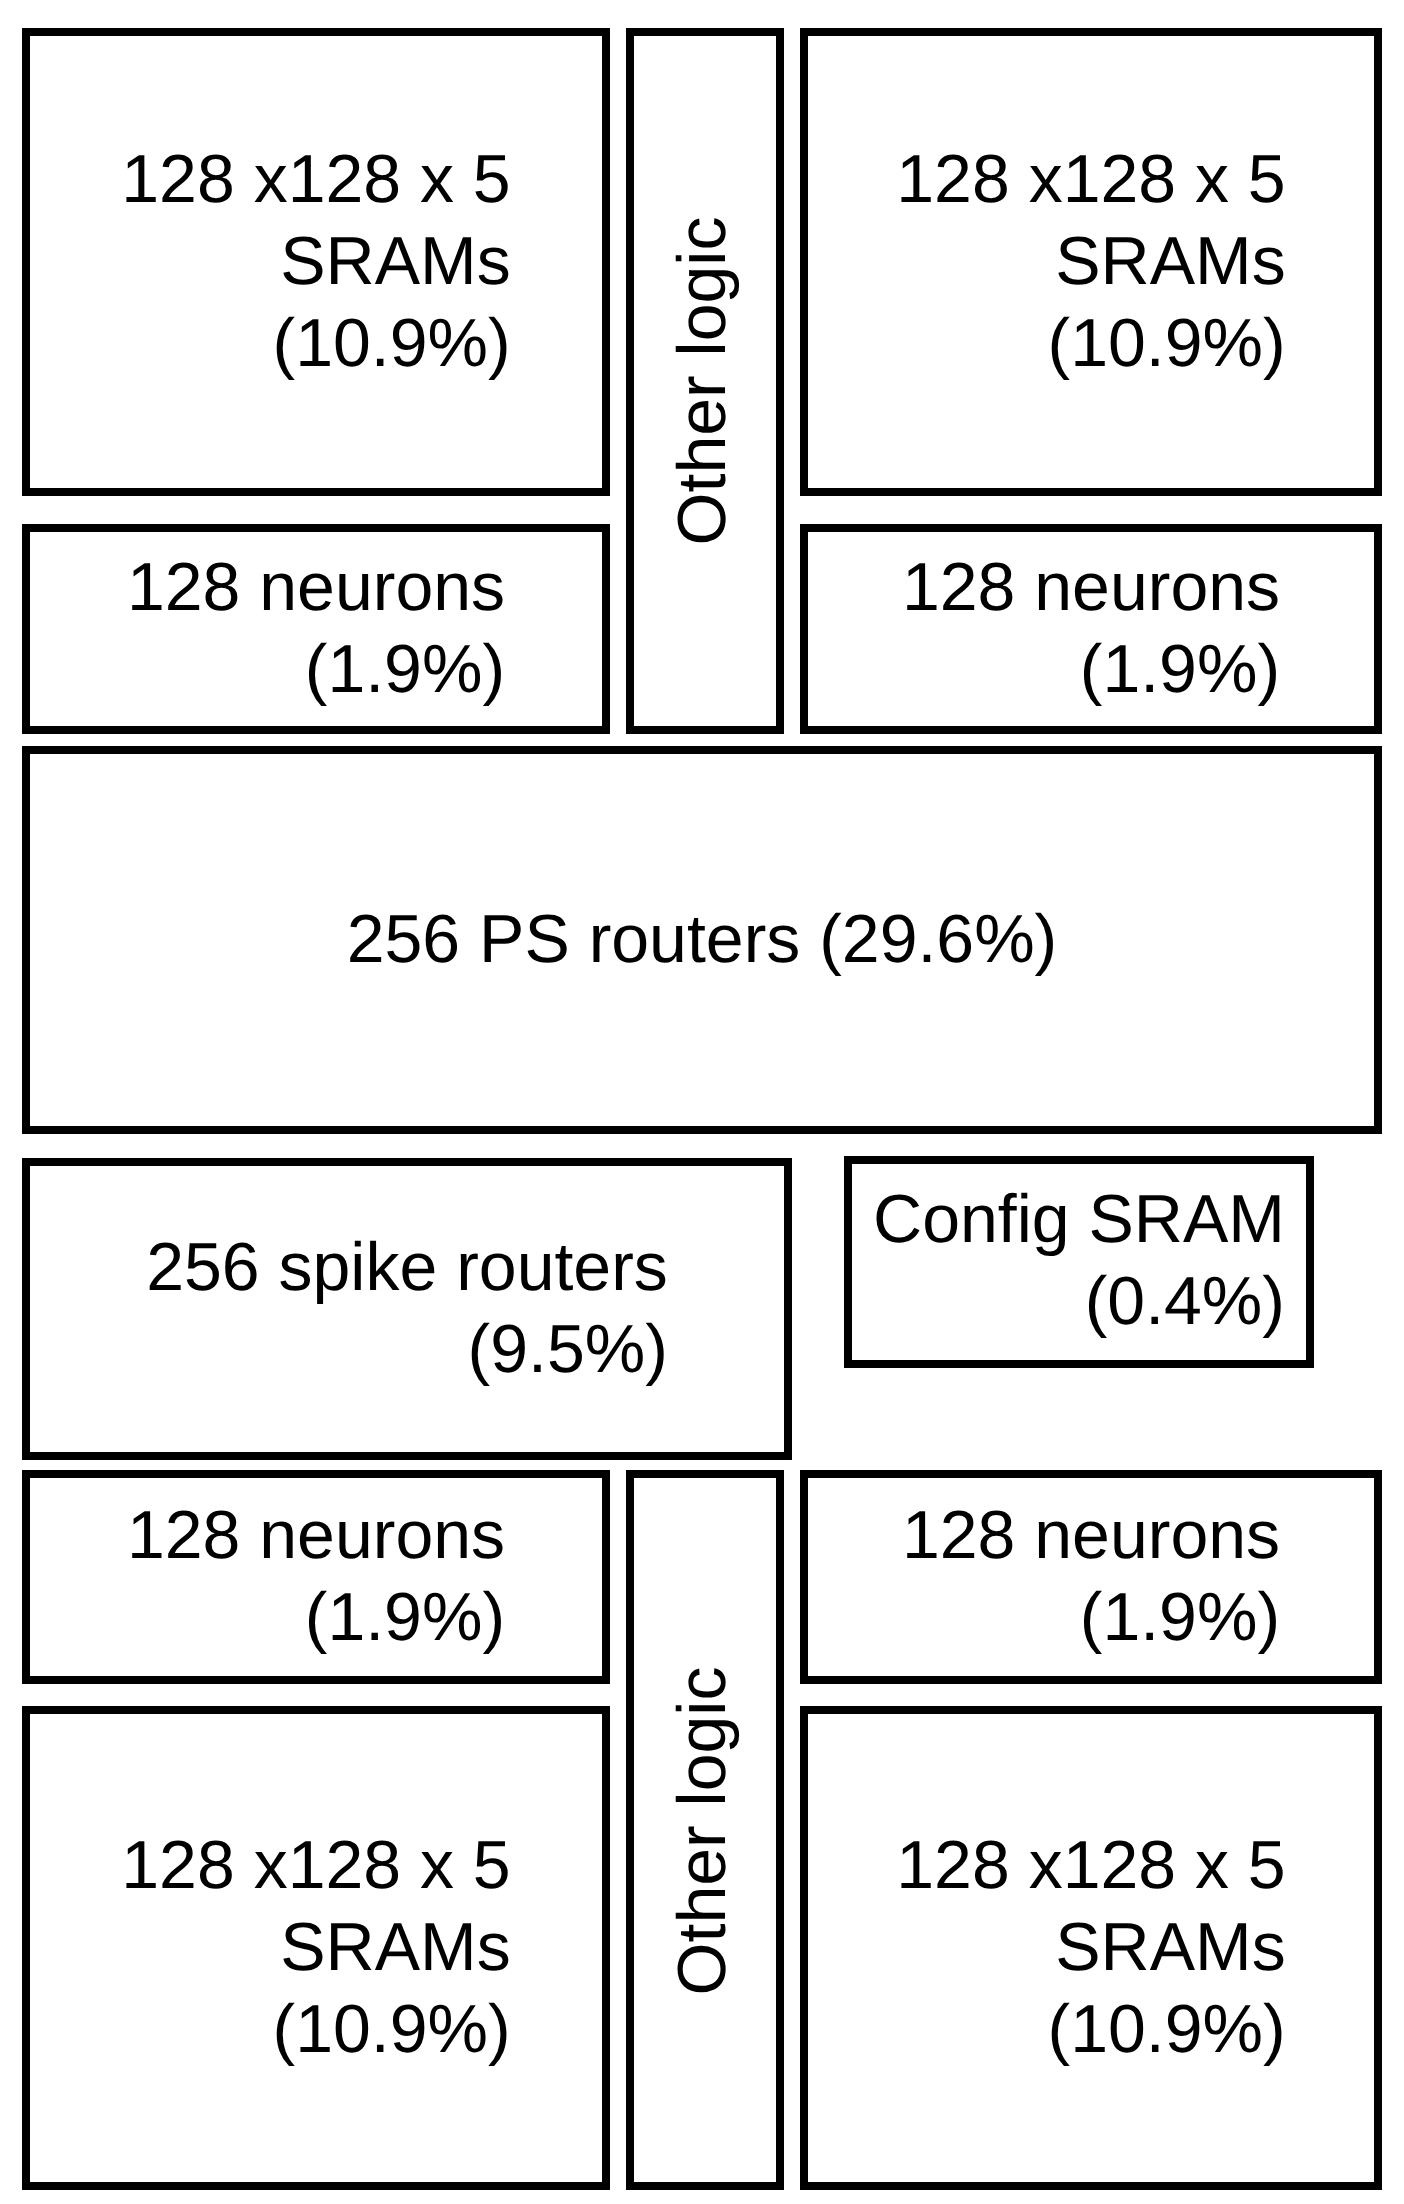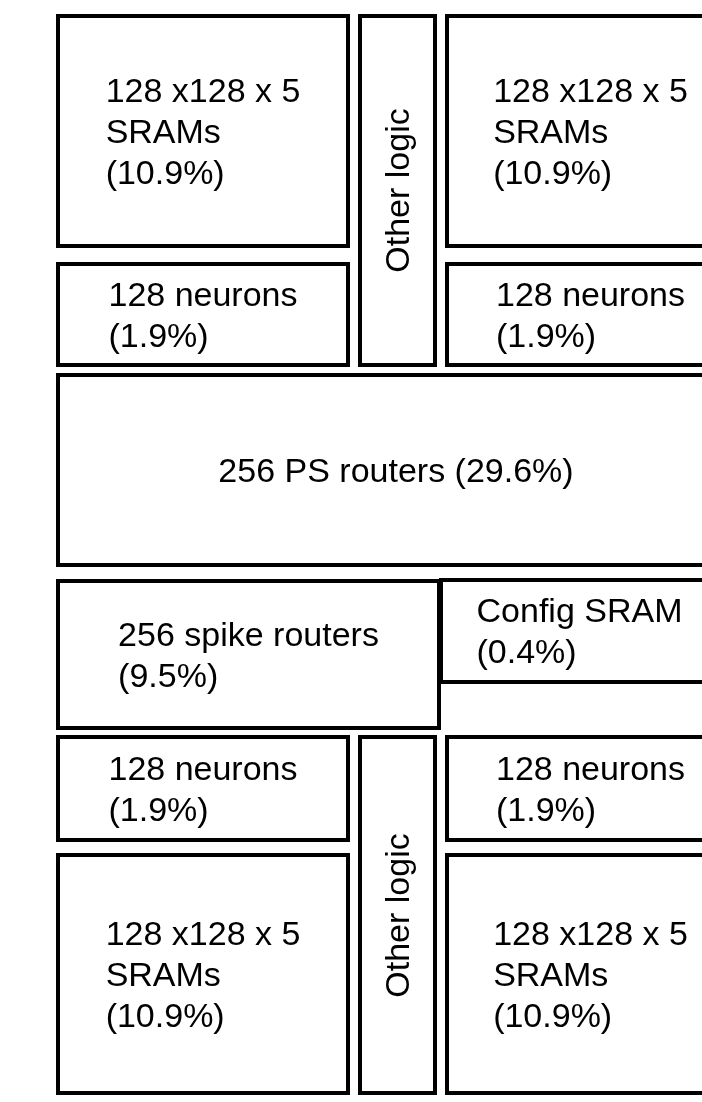--- a/index.html
+++ b/index.html
@@ -17,43 +17,42 @@
     overflow: hidden;
   }
   .block {
     position: absolute;
     box-sizing: border-box;
     border: 4px solid #000000;
     background: #ffffff;
     display: flex;
     align-items: center;
     justify-content: center;
-    text-align: left;
-    margin-left: 45px;
+    text-align: right;
   }
   .block .lbl {
     font-size: 34px;
     line-height: 41px;
     white-space: pre-line;
     color: #000000;
   }
   .vstrip .lbl {
     transform: rotate(-90deg);
     white-space: nowrap;
   }
 
   
   #top-left-sram       { left: 11px;  top: 14px;  width: 294px; height: 234px; }
   #top-other-logic     { left: 313px; top: 14px;  width: 79px;  height: 353px; }
   #top-right-sram      { left: 400px; top: 14px;  width: 291px; height: 234px; }
   #top-left-neurons    { left: 11px;  top: 262px; width: 294px; height: 105px; }
   #top-right-neurons   { left: 400px; top: 262px; width: 291px; height: 105px; }
   #ps-routers          { left: 11px;  top: 373px; width: 680px; height: 194px; }
   #spike-routers       { left: 11px;  top: 579px; width: 385px; height: 151px; }
-  #config-sram         { left: 394px; top: 578px; width: 281px; height: 106px; }
+  #config-sram         { left: 422px; top: 578px; width: 235px; height: 106px; }
   #bottom-left-neurons { left: 11px;  top: 735px; width: 294px; height: 107px; }
   #bottom-other-logic  { left: 313px; top: 735px; width: 79px;  height: 360px; }
   #bottom-right-neurons{ left: 400px; top: 735px; width: 291px; height: 107px; }
   #bottom-left-sram    { left: 11px;  top: 853px; width: 294px; height: 242px; }
   #bottom-right-sram   { left: 400px; top: 853px; width: 291px; height: 242px; }
 </style>
 </head>
 <body>
 
 <div id="canvas">

